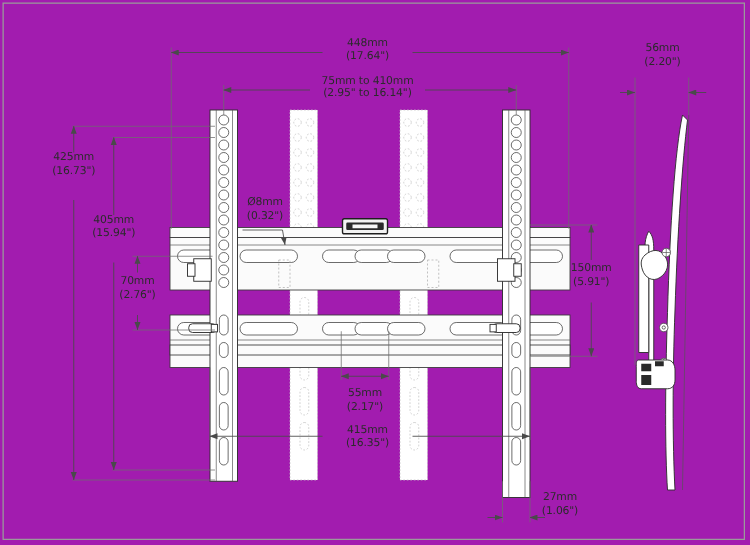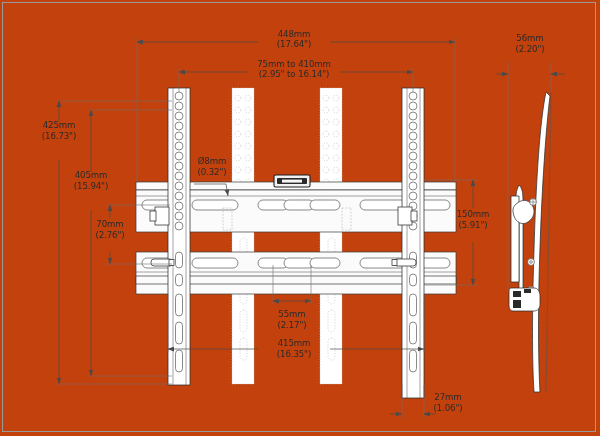--- a/index.html
+++ b/index.html
@@ -4,21 +4,21 @@
 <style>
   html, body {
     margin: 0;
     padding: 0;
     background: #ffffff;
   }
   #page {
     position: relative;
     width: 600px;
     height: 436px;
-    background: #c2410c;
+    background: #a21caf;
     font-family: "DejaVu Sans", sans-serif;
     overflow: hidden;
   }
   #frame {
     position: absolute;
     left: 2px;
     top: 2px;
     width: 594px;
     height: 430px;
     border: 1px solid #9a9a9a;

